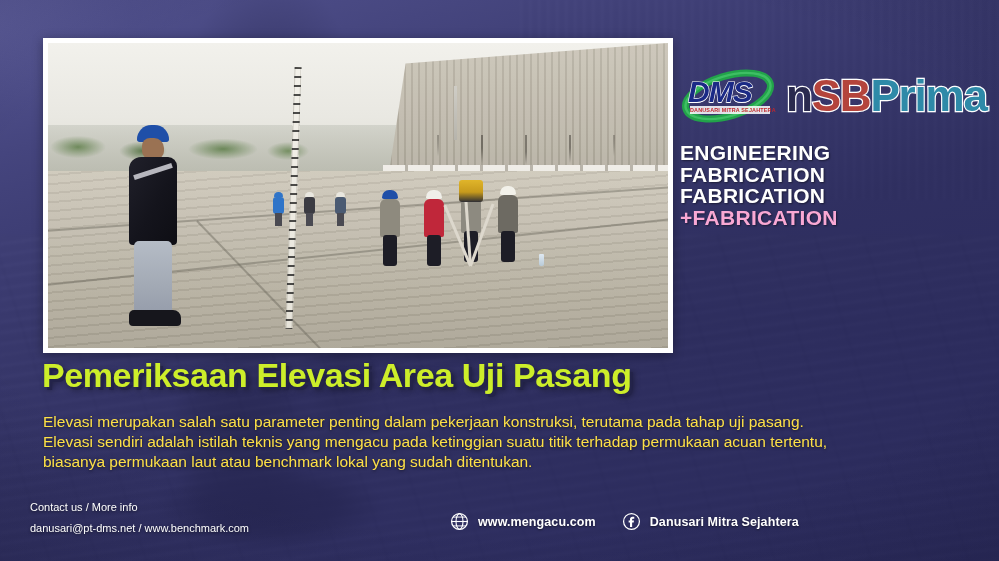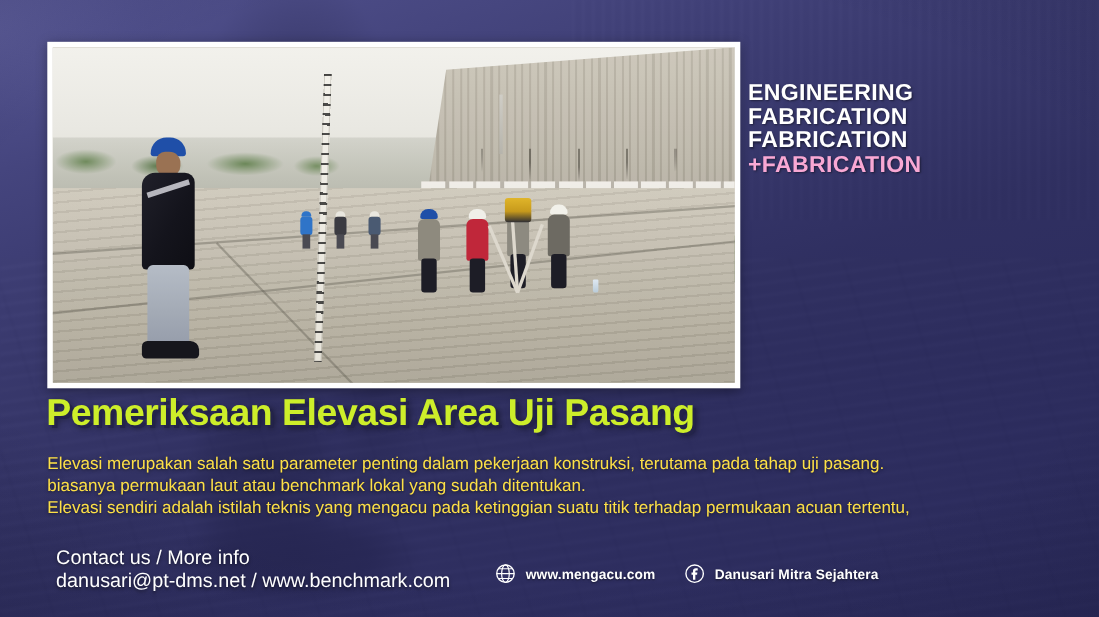--- a/index.html
+++ b/index.html
@@ -369,22 +369,22 @@
     font-size: 15.5px;
     line-height: 20px;
     color: #fde047;
     text-shadow: 0 1px 3px rgba(0,0,0,0.55);
   }
   .body-copy p { margin: 0; }
 
   
   .contact {
     position: absolute;
-    left: 51px; top: 497px;
-    font-size: 18px;
+    left: 30px; top: 497px;
+    font-size: 11px;
     line-height: 21px;
     color: #ffffff;
     text-shadow: 0 1px 3px rgba(0,0,0,0.55);
   }
   .socials {
     position: absolute;
     left: 450px; top: 512px;
     display: flex;
     align-items: center;
     gap: 26px;
@@ -483,35 +483,50 @@
         <div class="ph-head"></div>
         <div class="ph-jacket"></div>
         <div class="ph-stripe"></div>
         <div class="ph-pants"></div>
         <div class="ph-boot"></div>
       </div>
     </div>
   </div>
 
   <div class="brand">
+    <div class="brand-row">
+
+      <div class="dms-logo">
+        <svg class="dms-swoosh" viewBox="0 0 96 60">
+          <ellipse cx="48" cy="30" rx="44" ry="20" fill="none" stroke="#22a34a" stroke-width="7" transform="rotate(-17 48 30)"></ellipse>
+          <ellipse cx="48" cy="30" rx="44" ry="20" fill="none" stroke="#46c46a" stroke-width="2.4" transform="rotate(-17 48 30)" opacity="0.8"></ellipse>
+        </svg>
+        <div class="dms-text">DMS</div>
+        <div class="dms-sub">DANUSARI MITRA SEJAHTERA</div>
+      </div>
+
+      <div class="nsb">
+        <span class="n">n</span><span class="sb">SB</span><span class="prima">Prima</span>
+      </div>
+    </div>
 
     <div class="epc">
       <div>ENGINEERING</div>
       <div>FABRICATION</div>
       <div>FABRICATION</div>
       <div class="fab">+FABRICATION</div>
     </div>
   </div>
 
   <div class="headline">Pemeriksaan Elevasi Area Uji Pasang</div>
 
   <div class="body-copy">
     <p>Elevasi merupakan salah satu parameter penting dalam pekerjaan konstruksi, terutama pada tahap uji pasang.</p>
+    <p>Elevasi sendiri adalah istilah teknis yang mengacu pada ketinggian suatu titik terhadap permukaan acuan tertentu,</p>
     <p>biasanya permukaan laut atau benchmark lokal yang sudah ditentukan.</p>
-    <p>Elevasi sendiri adalah istilah teknis yang mengacu pada ketinggian suatu titik terhadap permukaan acuan tertentu,</p>
   </div>
 
   <div class="contact">
     <div>Contact us / More info</div>
     <div>danusari@pt-dms.net / www.benchmark.com</div>
   </div>
 
   <div class="socials">
 
     <div class="social">

